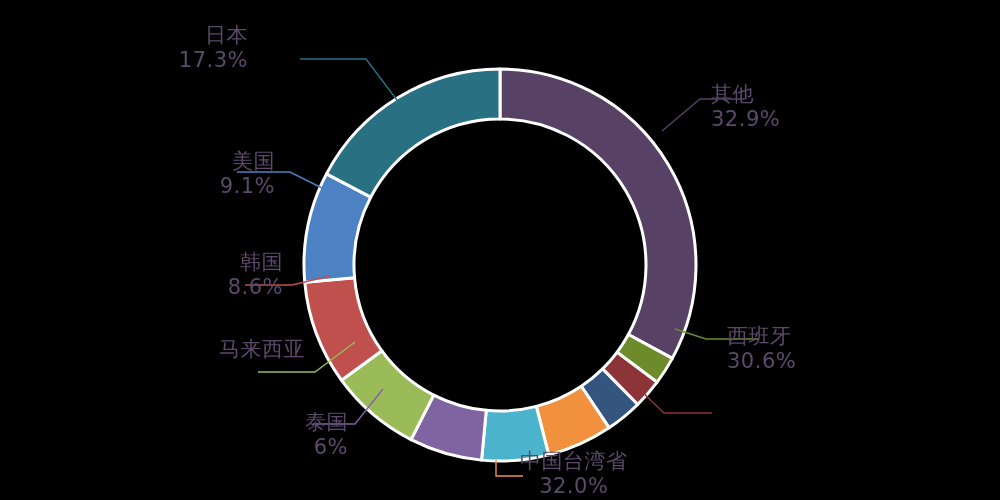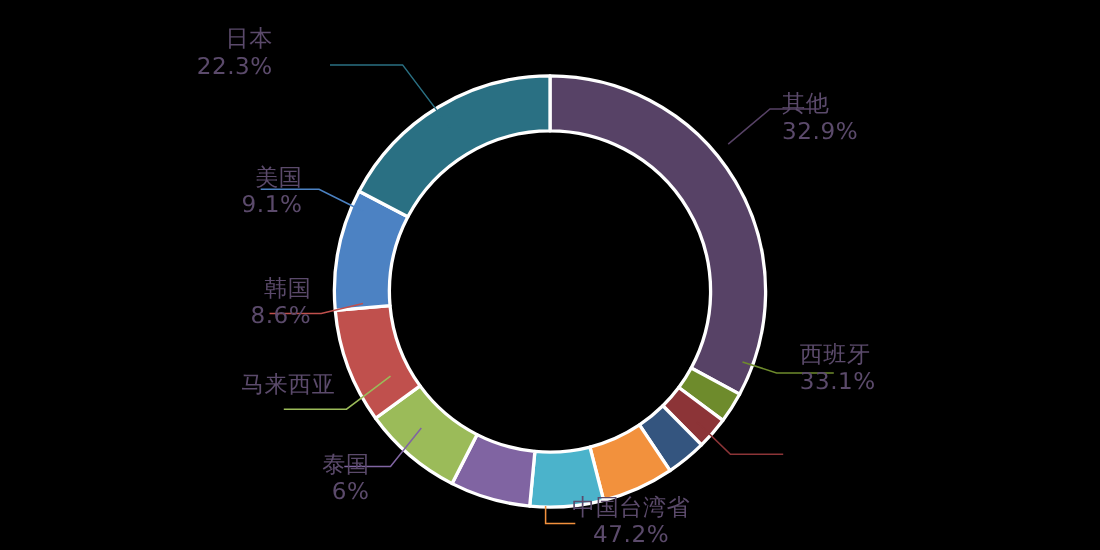--- a/index.html
+++ b/index.html
@@ -73,51 +73,51 @@
       <path class="leader" stroke="#8064a2" d="M 383 389 L 355 424 L 313 424"></path>
       <path class="leader" stroke="#f2913d" d="M 496 460 L 496 476 L 523 476"></path>
       <path class="leader" stroke="#8c3437" d="M 634 384 L 664 413 L 712 413"></path>
       <path class="leader" stroke="#6e8b2c" d="M 675 329 L 706 339 L 758 339"></path>
       <path class="leader" stroke="#574266" d="M 662 131 L 700 99 L 745 99"></path>
     </g>
   </svg>
 
   <div class="lbl ralign" style="left:248px; top:23px; transform:translateX(-100%);">
     <span class="nm">日本</span>
-    <span class="pc">22.3%</span>
+    <span class="pc">17.3%</span>
   </div>
 
   <div class="lbl ralign" style="left:275px; top:149px; transform:translateX(-100%);">
     <span class="nm">美国</span>
     <span class="pc">9.1%</span>
   </div>
 
   <div class="lbl ralign" style="left:283px; top:250px; transform:translateX(-100%);">
     <span class="nm">韩国</span>
     <span class="pc">8.6%</span>
   </div>
 
   <div class="lbl ralign" style="left:305px; top:337px; transform:translateX(-100%);">
     <span class="nm">马来西亚</span>
   </div>
 
-  <div class="lbl ralign" style="left:336px; top:410px; transform:translateX(-100%);">
+  <div class="lbl ralign" style="left:348px; top:410px; transform:translateX(-100%);">
     <span class="nm">泰国</span>
     <span class="pc">6%</span>
   </div>
 
   <div class="lbl calign" style="left:520px; top:449px;">
     <span class="nm">中国台湾省</span>
-    <span class="pc">47.2%</span>
+    <span class="pc">32.0%</span>
   </div>
 
 
-  <div class="lbl lalign" style="left:727px; top:310px;">
+  <div class="lbl lalign" style="left:727px; top:324px;">
     <span class="nm">西班牙</span>
-    <span class="pc">33.1%</span>
+    <span class="pc">30.6%</span>
   </div>
 
   <div class="lbl lalign" style="left:711px; top:82px;">
     <span class="nm">其他</span>
     <span class="pc">32.9%</span>
   </div>
 
 </div>
 
 </body></html>

